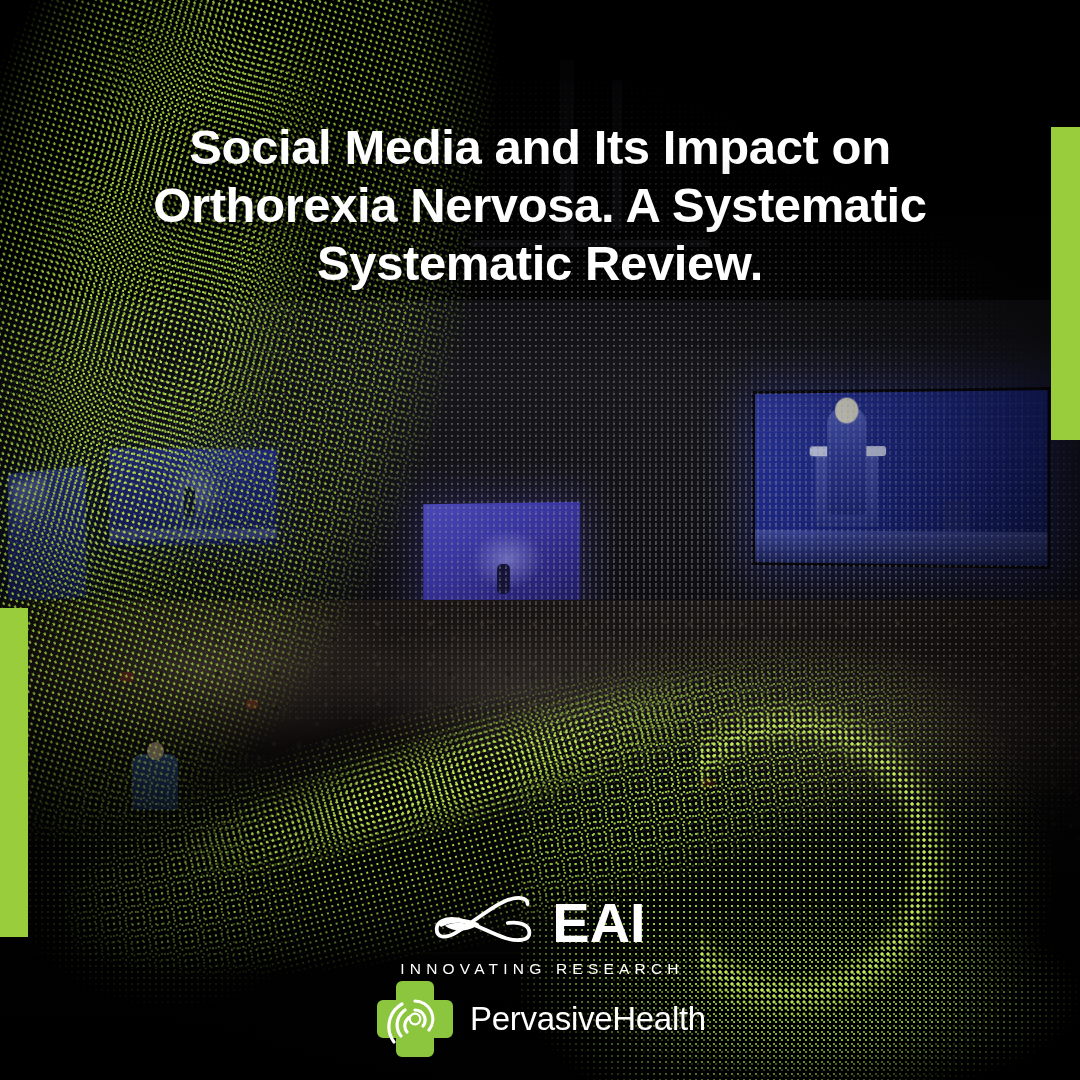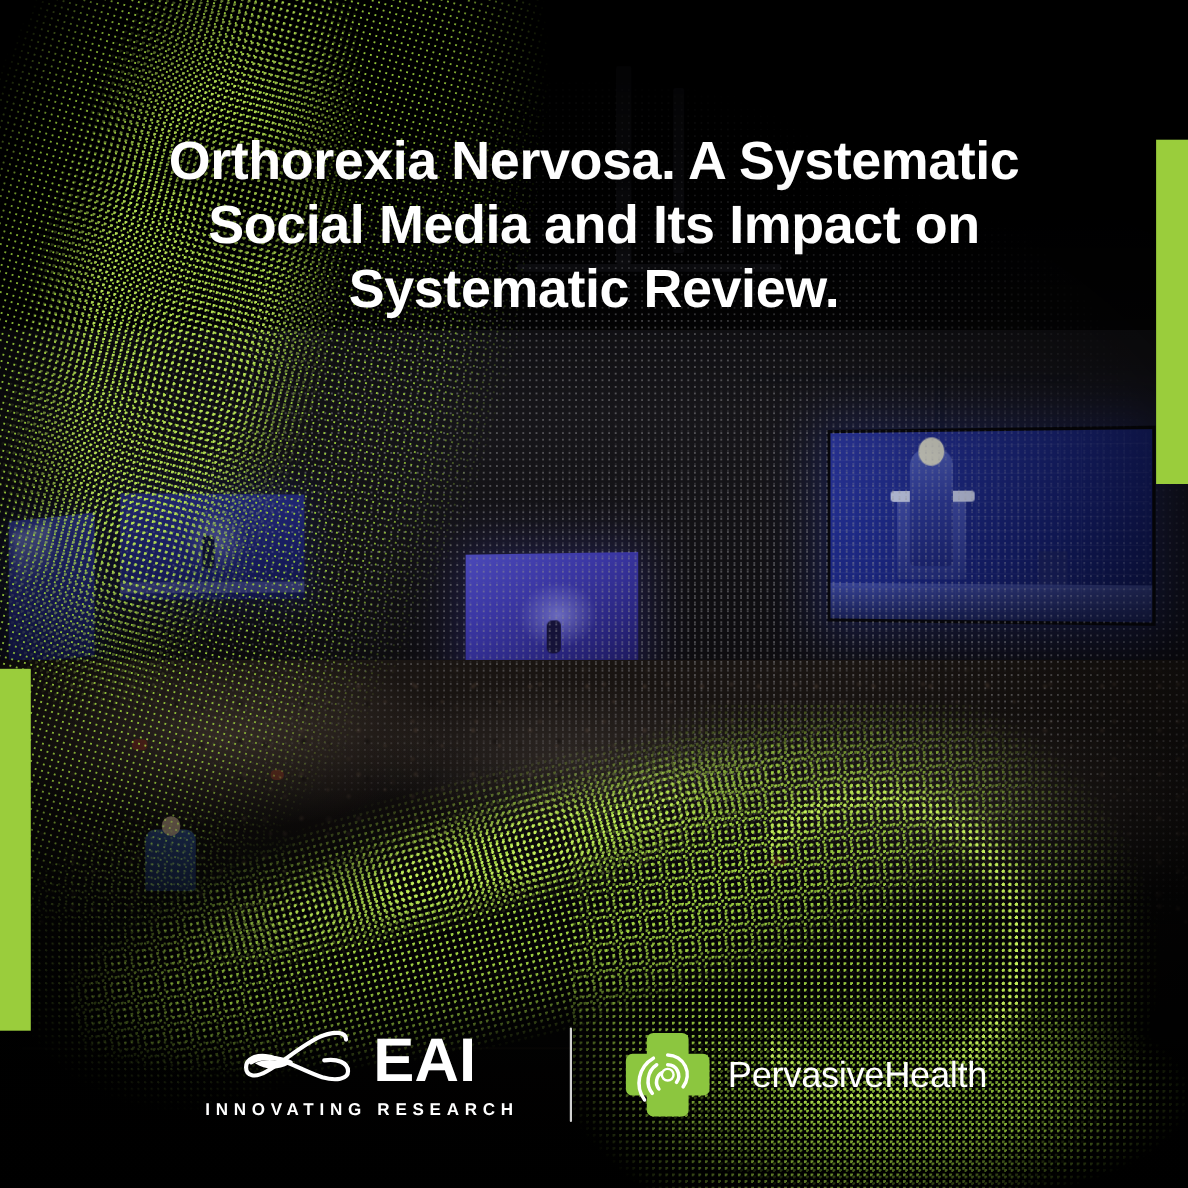--- a/index.html
+++ b/index.html
@@ -267,31 +267,31 @@
     font-family:"Liberation Sans","DejaVu Sans",sans-serif;
     font-weight:700;font-size:49px;line-height:58px;
     letter-spacing:-.4px;
     text-shadow:0 2px 14px rgba(0,0,0,.88),0 0 38px rgba(0,0,0,.7);
   }
   .title .ln{display:block;white-space:nowrap;}
 
   
   .footer{
     position:absolute;left:0;bottom:48px;width:1080px;height:110px;
-    display:flex;align-items:center;justify-content:center;gap:0;
+    display:flex;align-items:center;justify-content:center;gap:0;flex-direction:column;
   }
   .eai-top{display:flex;align-items:center;gap:10px;}
   .eai-mark{width:108px;height:56px;display:block;}
   .eai-word{
     color:#fff;font-weight:700;font-size:56px;line-height:52px;
     letter-spacing:0px;font-family:"Liberation Sans",sans-serif;
   }
   .eai-block{display:flex;flex-direction:column;align-items:center;}
   .eai-tag{
-    color:#fff;font-size:15.5px;letter-spacing:5.2px;font-weight:700;
+    color:#fff;font-size:15.5px;letter-spacing:5.2px;font-weight:400;
     margin-top:9px;padding-left:4px;
   }
   .divider{
     width:2px;height:86px;background:rgba(255,255,255,.82);
     margin:0 46px;border-radius:1px;
   }
   .ph-logo{display:flex;align-items:center;gap:14px;}
   .ph-cross{width:82px;height:82px;display:block;}
   .ph-word{
     color:#fff;font-size:33px;font-weight:400;letter-spacing:-.3px;
@@ -367,22 +367,22 @@
     <div class="dotmask band-s-bright"></div>
     <div class="dotmask band-br"></div>
     <div class="dotmask band-br-edge"></div>
     <div class="dotmask band-bottom"></div>
   </div>
 
   <div class="bar bar-right"></div>
   <div class="bar bar-left"></div>
 
   <div class="title">
+    <span class="ln">Social Media and Its Impact on</span>
     <span class="ln">Orthorexia Nervosa. A Systematic</span>
-    <span class="ln">Social Media and Its Impact on</span>
     <span class="ln">Systematic Review.</span>
   </div>
 
   <div class="footer">
 
     <div class="eai-block">
       <div class="eai-top">
         <svg class="eai-mark" viewBox="0 0 120 62">
           <g fill="none" stroke="#ffffff" stroke-width="4.2" stroke-linecap="round">
             <path d="M104 10 C104 2 92 1 78 7 C60 15 40 33 24 42 C12 49 3 47 3 38 C3 29 13 25 26 27 C42 30 62 42 80 48 C94 52 106 50 106 42 C106 33 95 29 82 31"></path>

